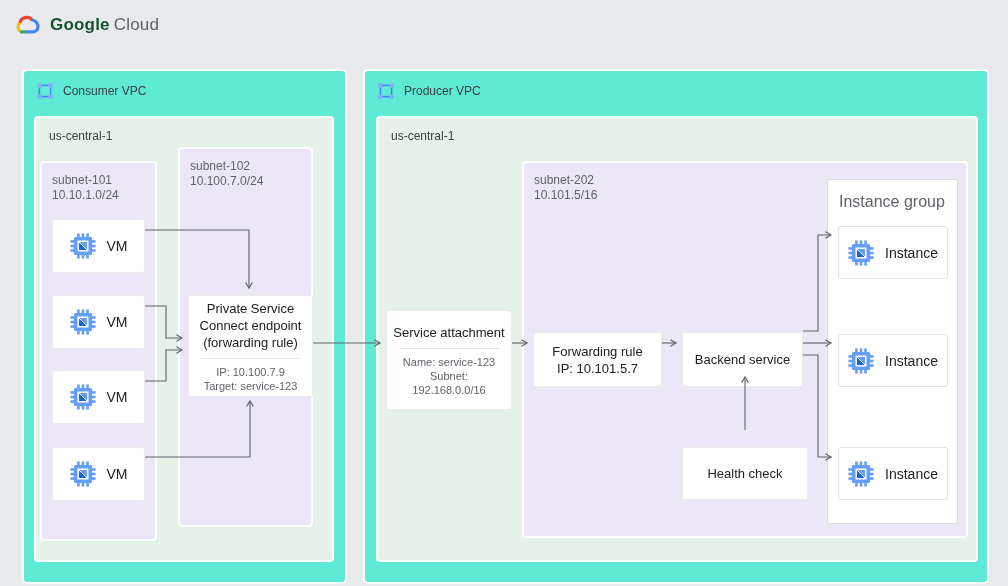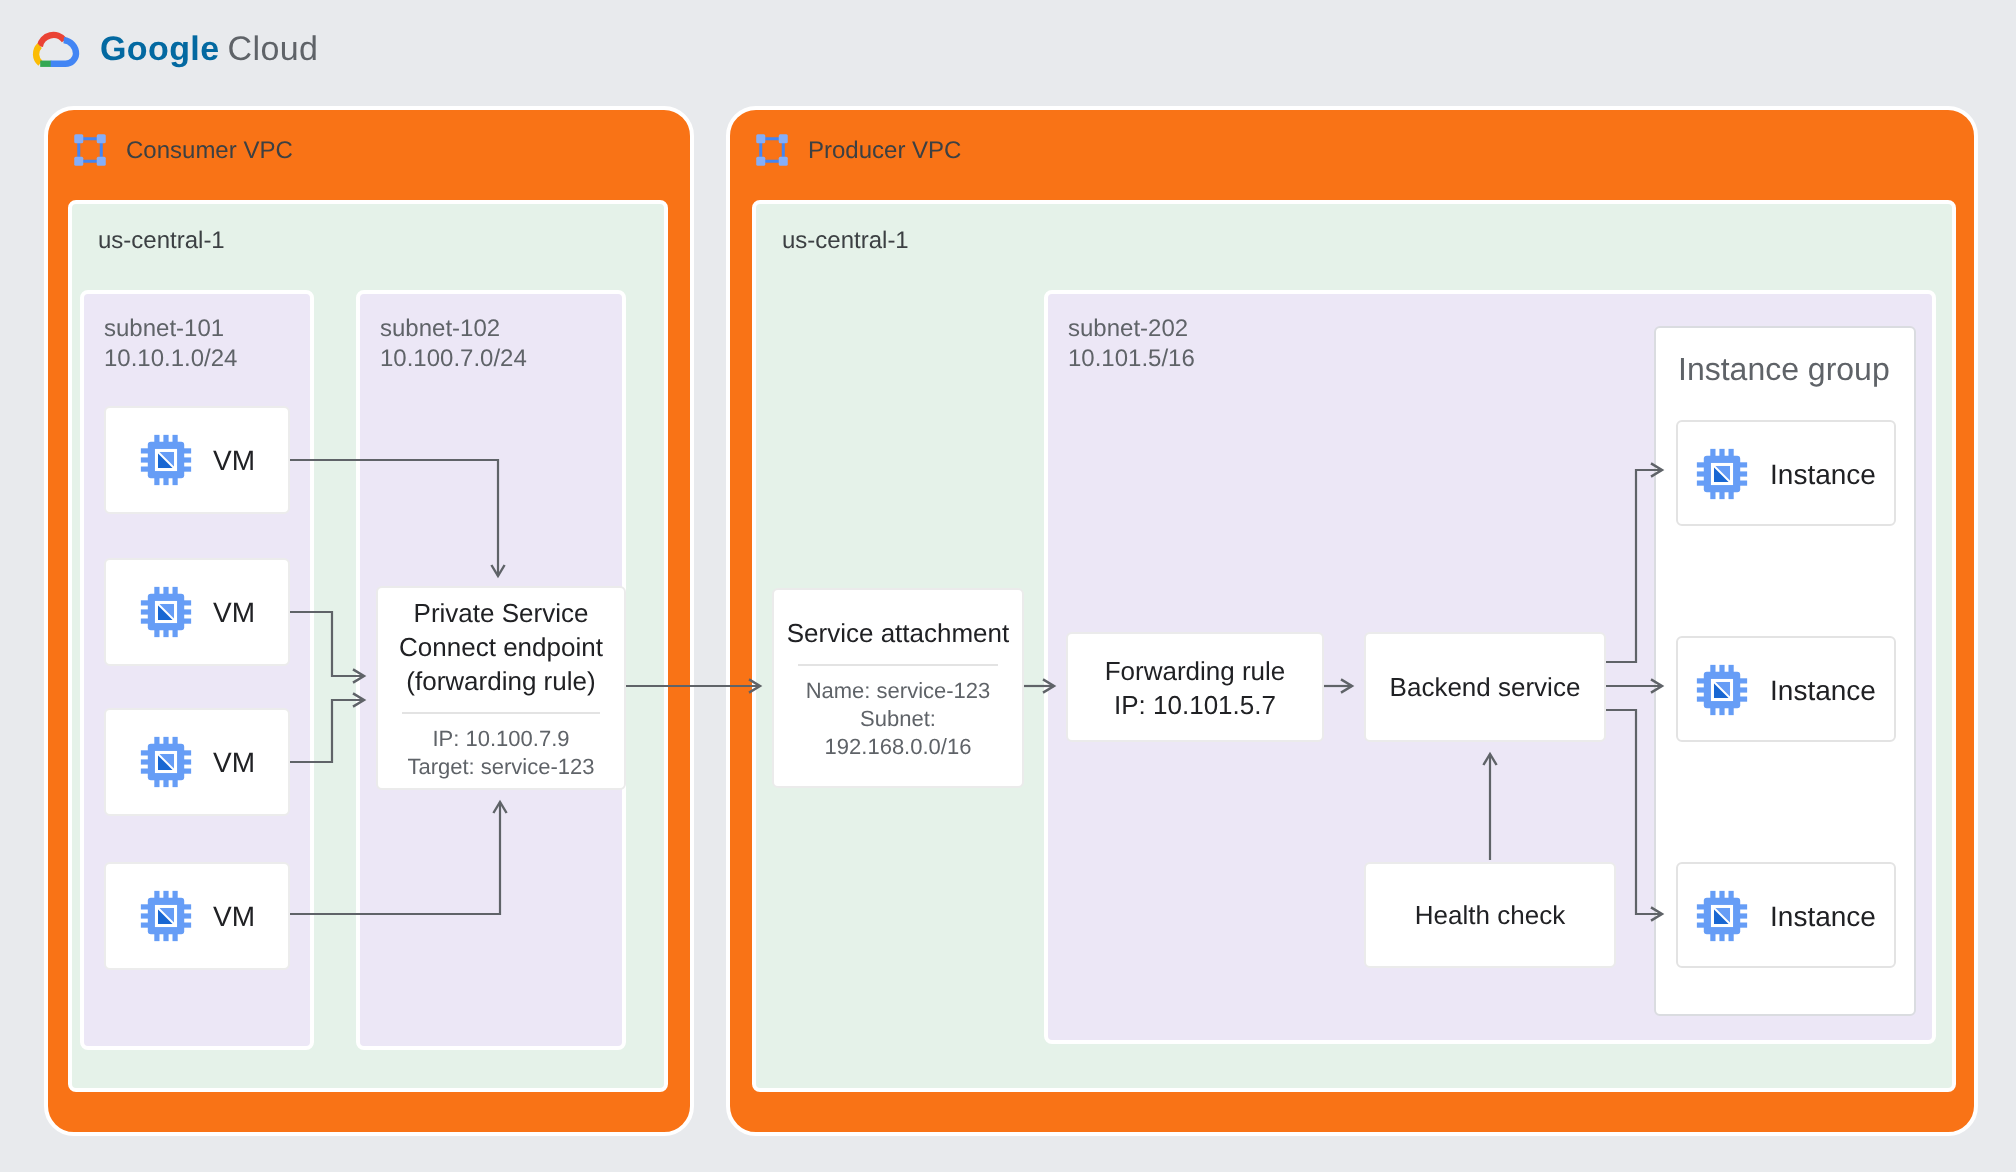--- a/index.html
+++ b/index.html
@@ -13,29 +13,30 @@
     width:1008px;height:586px;
     background:#e8eaed;
     overflow:hidden;
   }
   
   .logo{
     position:absolute;left:13px;top:13px;
     display:flex;align-items:center;gap:9px;
   }
   .logo .word{font-size:17px;color:#5f6368;letter-spacing:.2px;}
-  .logo .word .g1{font-weight:700;color:#0369a1;}
+  .logo .word .g1{font-weight:700;color:#14532d;}
   .logo .word .g2{font-weight:400;color:#5f6368;margin-left:4px;margin-top:40px;}
   
   .vpc{
     position:absolute;
-    background:#f97316;
+    background:#5eead4;
     border:2px solid #ffffff;
-    border-radius:15px;
-    box-sizing:border-box;
+    border-radius:5px;
+    box-sizing:border-box;
+    margin-top:16px;
   }
   .vpc-header{
     display:flex;align-items:center;gap:9px;
     padding:11px 12px;
   }
   .vpc-label{font-size:12px;color:#3c4043;}
   .region{
     position:absolute;
     background:#e5f2e9;
     border:2px solid #ffffff;
@@ -240,21 +241,21 @@
               <rect x="6.9" y="6.9" width="10.2" height="10.2" fill="#ffffff"></rect>
               <rect x="8.3" y="8.3" width="7.4" height="7.4" fill="#669df6"></rect>
               <path d="M8.3,8.3 L8.3,15.7 L15.7,15.7 Z" fill="#1967d2"></path>
               <line x1="8.3" y1="8.3" x2="15.7" y2="15.7" stroke="#ffffff" stroke-width="0.9"></line>
             </svg>
           </span>
           <span class="unit-label">VM</span>
         </div>
       </div>
 
-      <div class="subnet" style="left:142px;top:43px;width:135px;height:380px;padding-left:29px;">
+      <div class="subnet" style="left:142px;top:29px;width:135px;height:380px;padding-left:29px;">
         <div class="subnet-label">
           <span>subnet-102</span>
           <span>10.100.7.0/24</span>
         </div>
         <div class="card" style="left:8px;top:146px;width:125px;height:102px;">
           <div class="title">Private Service Connect endpoint (forwarding rule)</div>
           <div class="divider"></div>
           <div class="detail">IP: 10.100.7.9</div>
           <div class="detail">Target: service-123</div>
         </div>

